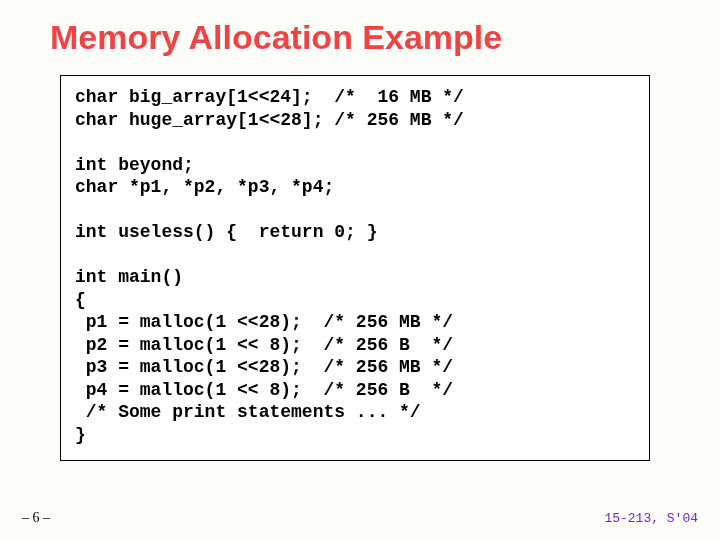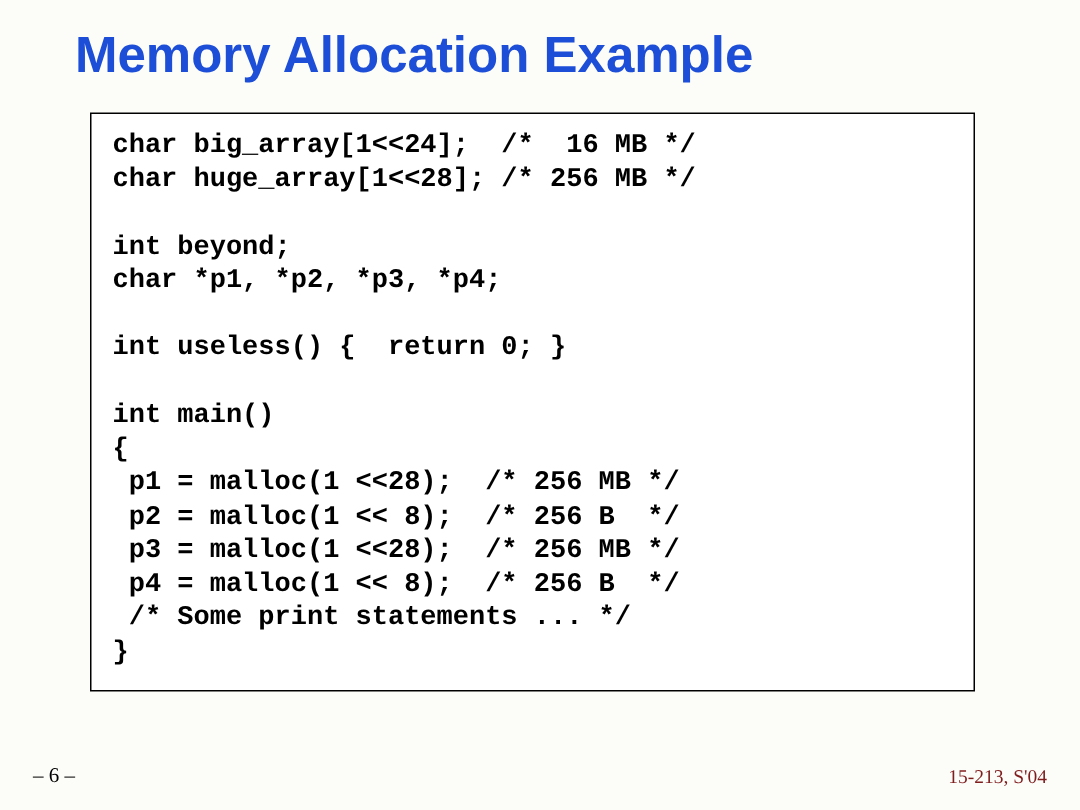--- a/index.html
+++ b/index.html
@@ -14,21 +14,21 @@
   .slide {
     width: 100%;
     height: 100%;
     padding: 18px 40px 0 60px;
     position: relative;
   }
   .title {
     font-family: "Comic Sans MS", "Comic Sans", cursive, sans-serif;
     font-size: 34px;
     font-weight: bold;
-    color: #1d4ed8;
+    color: #ef4444;
     margin-bottom: 18px;
     margin-left: -10px;
   }
   .codebox {
     border: 1px solid #000;
     background: #fff;
     padding: 10px 28px 14px 14px;
     font-family: "Courier New", Courier, monospace;
     font-size: 18px;
     font-weight: bold;
@@ -42,23 +42,23 @@
     left: 22px;
     bottom: 14px;
     font-family: "Times New Roman", Times, serif;
     font-size: 14px;
     color: #000;
   }
   .footer-right {
     position: absolute;
     right: 22px;
     bottom: 14px;
-    font-family: Liberation Serif, serif;
+    font-family: Liberation Mono, monospace;
     font-size: 13px;
-    color: #7f1d1d;
+    color: #6d28d9;
   }
 </style>
 </head>
 <body>
 
 <div class="slide">
   <div class="title">Memory Allocation Example</div>
   <div class="codebox">char big_array[1&lt;&lt;24];  /*  16 MB */
 char huge_array[1&lt;&lt;28]; /* 256 MB */
 

